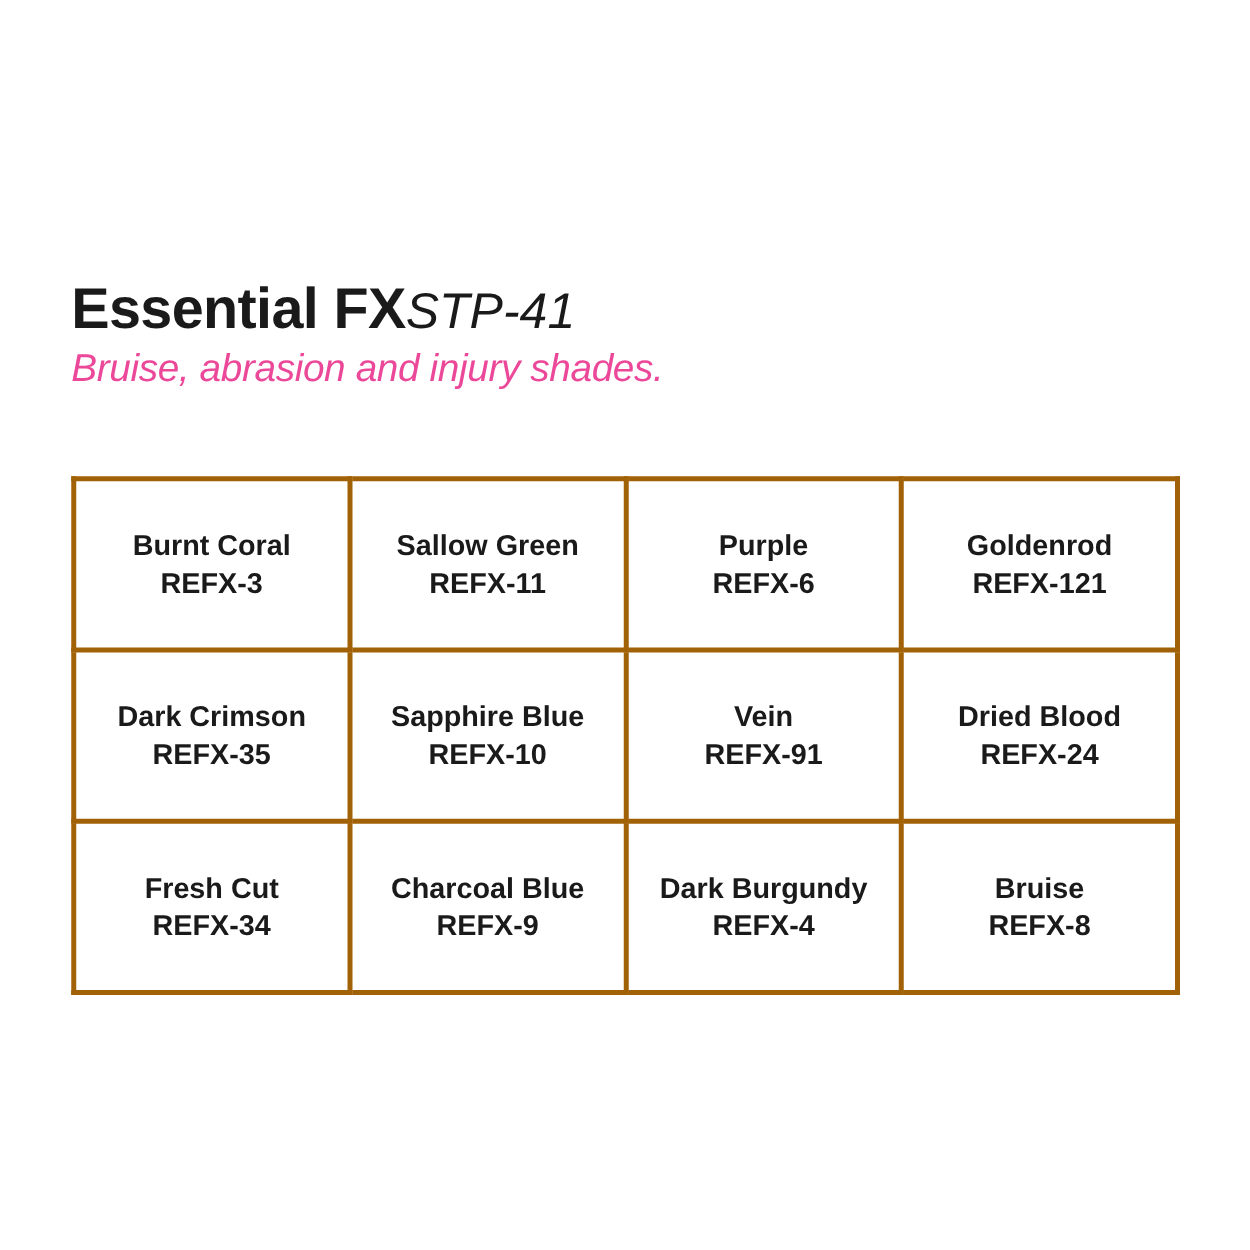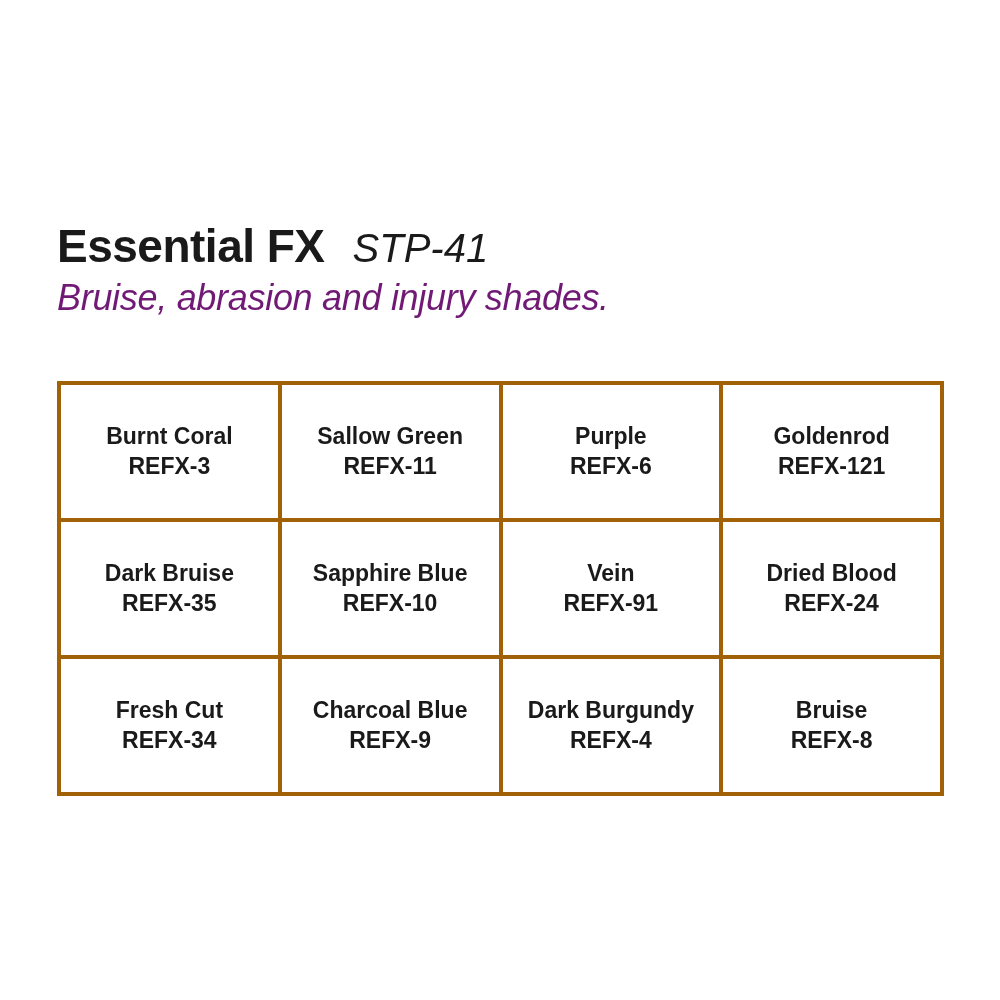--- a/index.html
+++ b/index.html
@@ -25,45 +25,45 @@
   }
   .title-block {
     position: absolute;
     left: 57px;
     top: 222px;
     width: 890px;
   }
   .title-line {
     display: flex;
     align-items: baseline;
-    gap: 28px;
+    gap: 0;
     white-space: nowrap;
   }
   .title-main {
     font-size: 46px;
     font-weight: bold;
     letter-spacing: -0.5px;
     line-height: 1.05;
     color: #1a1a1a;
   }
   .title-code {
     font-size: 40px;
     font-weight: normal;
     letter-spacing: 0px;
     line-height: 1.05;
     color: #1a1a1a;
     font-style: italic;
   }
   .subtitle {
     margin-top: 8px;
-    font-size: 36px;
+    font-size: 31px;
     font-style: italic;
     font-weight: normal;
     letter-spacing: -0.3px;
-    color: #701a75;
+    color: #ec4899;
     line-height: 1.1;
   }
   .shade-table {
     position: absolute;
     left: 57px;
     top: 381px;
     width: 887px;
     border-collapse: collapse;
     table-layout: fixed;
   }
@@ -118,21 +118,21 @@
           <div class="cell-name">Purple</div>
           <div class="cell-code">REFX-6</div>
         </td>
         <td>
           <div class="cell-name">Goldenrod</div>
           <div class="cell-code">REFX-121</div>
         </td>
       </tr>
       <tr>
         <td>
-          <div class="cell-name">Dark Bruise</div>
+          <div class="cell-name">Dark Crimson</div>
           <div class="cell-code">REFX-35</div>
         </td>
         <td>
           <div class="cell-name">Sapphire Blue</div>
           <div class="cell-code">REFX-10</div>
         </td>
         <td>
           <div class="cell-name">Vein</div>
           <div class="cell-code">REFX-91</div>
         </td>

